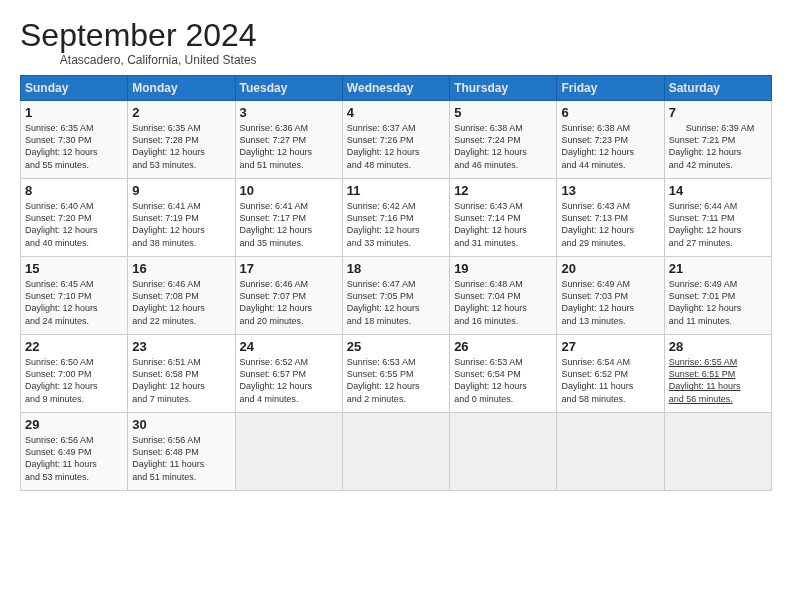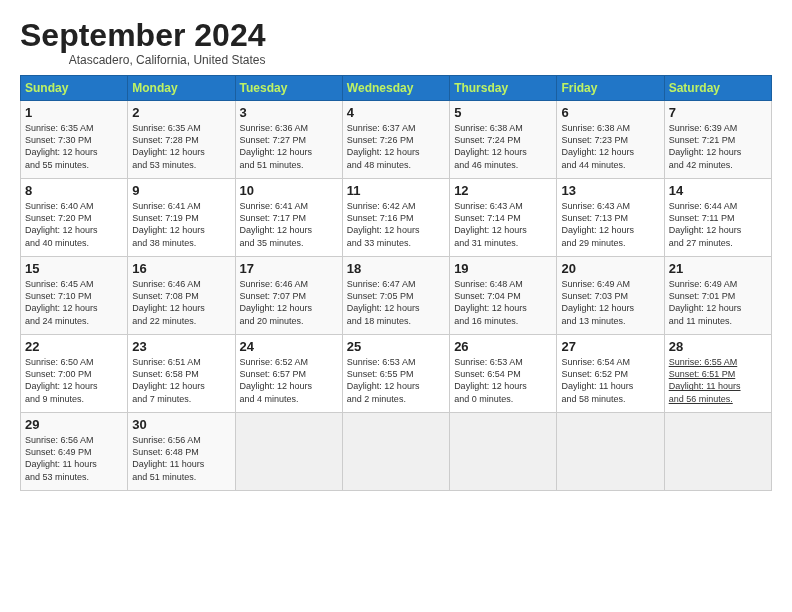--- a/index.html
+++ b/index.html
@@ -39,37 +39,37 @@
     }
     .logo-icon {
       width: 22px;
       height: 22px;
     }
     .title-block {
       text-align: right;
     }
     .title-block h1 {
       font-size: 32px;
-      font-weight: bold;
+      font-weight: normal;
       color: #222;
       line-height: 1.1;
     }
     .title-block h2 {
       font-size: 12px;
       font-weight: normal;
       color: #444;
     }
     table {
       width: 100%;
       border-collapse: collapse;
       table-layout: fixed;
     }
     thead tr th {
       background: #2176c7;
-      color: #bef264;
+      color: #e5e5e5;
       font-size: 12px;
       font-weight: bold;
       padding: 5px 4px;
       text-align: left;
       border: 1px solid #1a5fa0;
     }
     tbody tr td {
       vertical-align: top;
       font-size: 9.5px;
       color: #333;
@@ -139,21 +139,21 @@
 Daylight: 12 hours
 and 48 minutes.</span></td>
           <td><span class="day-num">5</span><span class="day-info" style="white-space: pre-line;">Sunrise: 6:38 AM
 Sunset: 7:24 PM
 Daylight: 12 hours
 and 46 minutes.</span></td>
           <td><span class="day-num">6</span><span class="day-info" style="white-space: pre-line;">Sunrise: 6:38 AM
 Sunset: 7:23 PM
 Daylight: 12 hours
 and 44 minutes.</span></td>
-          <td><span class="day-num">7</span><span class="day-info" style="white-space: pre-line;">Sunrise: 6:39 AM
+          <td><span class="day-num">7</span><span class="day-info" style="white-space: pre-line; margin-left: 17px;">Sunrise: 6:39 AM
 Sunset: 7:21 PM
 Daylight: 12 hours
 and 42 minutes.</span></td>
         </tr>
         <tr>
           <td><span class="day-num">8</span><span class="day-info" style="white-space: pre-line;">Sunrise: 6:40 AM
 Sunset: 7:20 PM
 Daylight: 12 hours
 and 40 minutes.</span></td>
           <td><span class="day-num">9</span><span class="day-info" style="white-space: pre-line;">Sunrise: 6:41 AM

